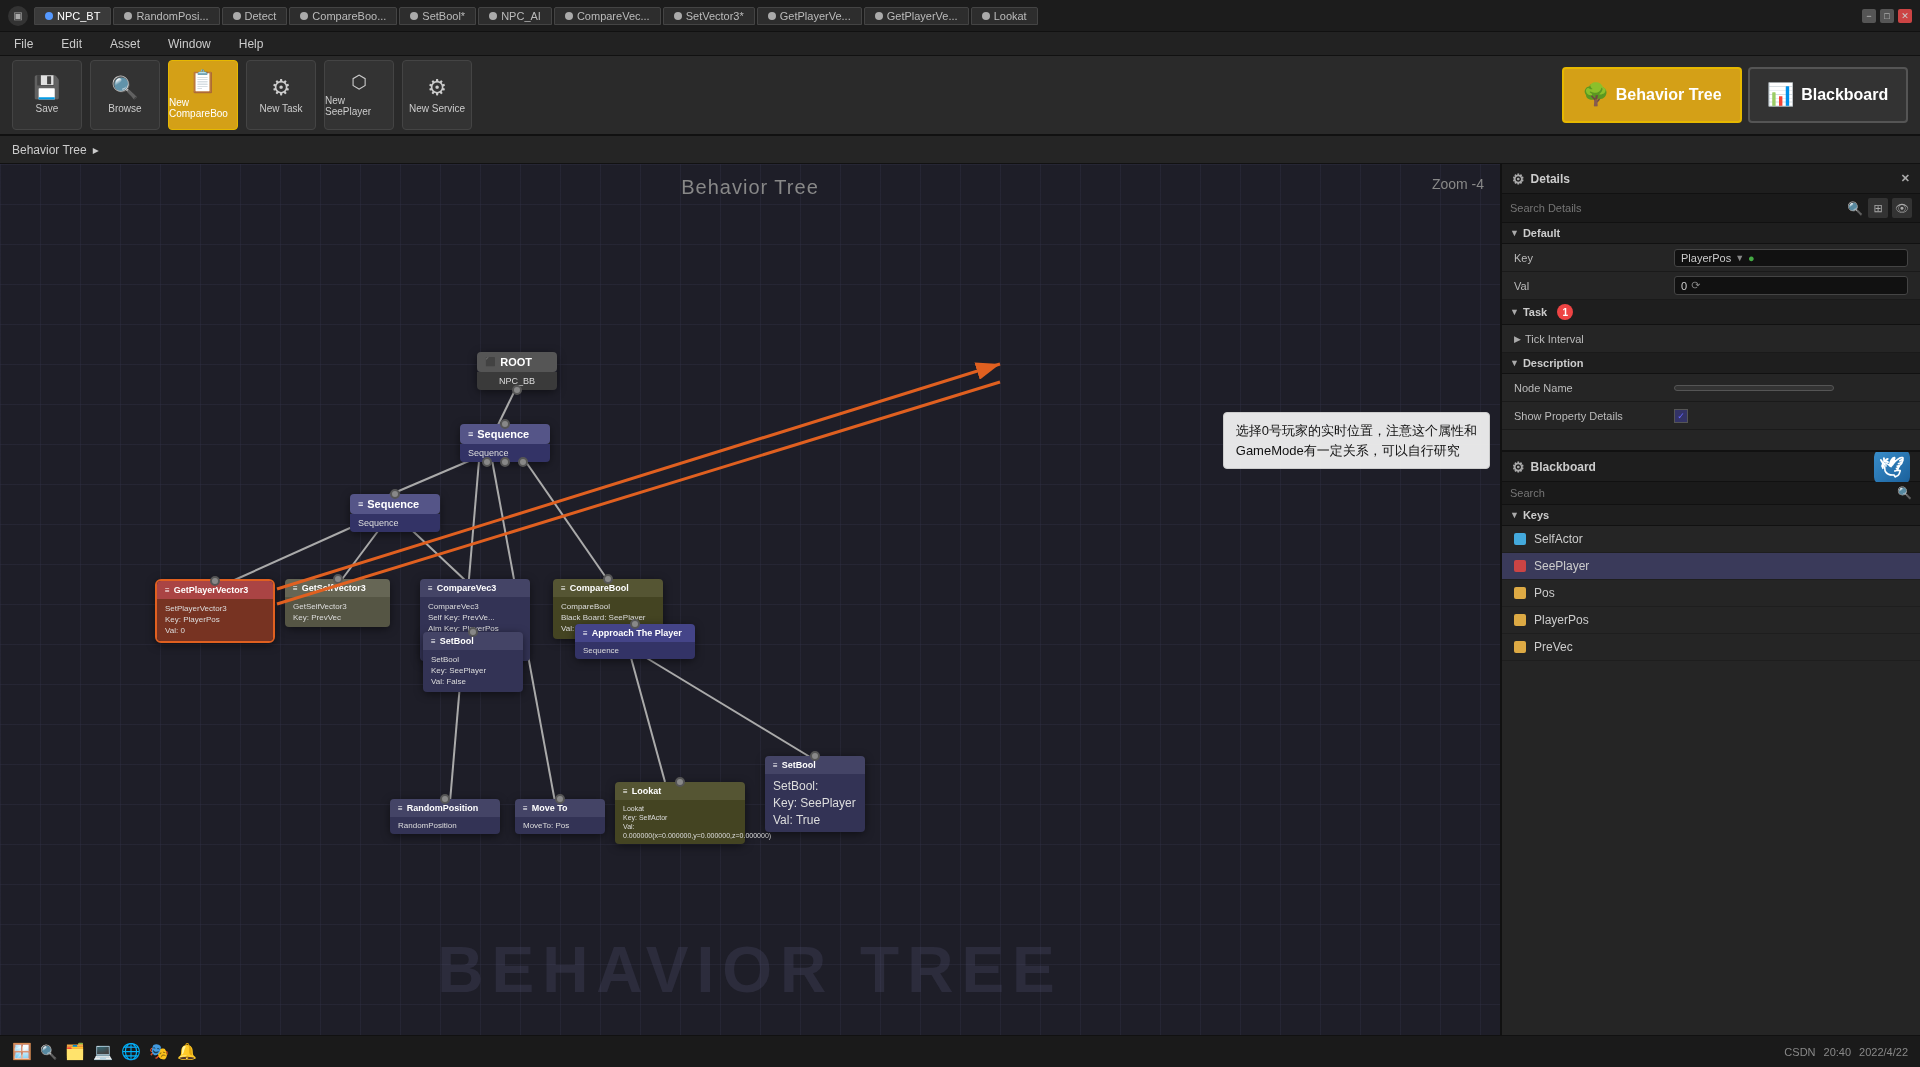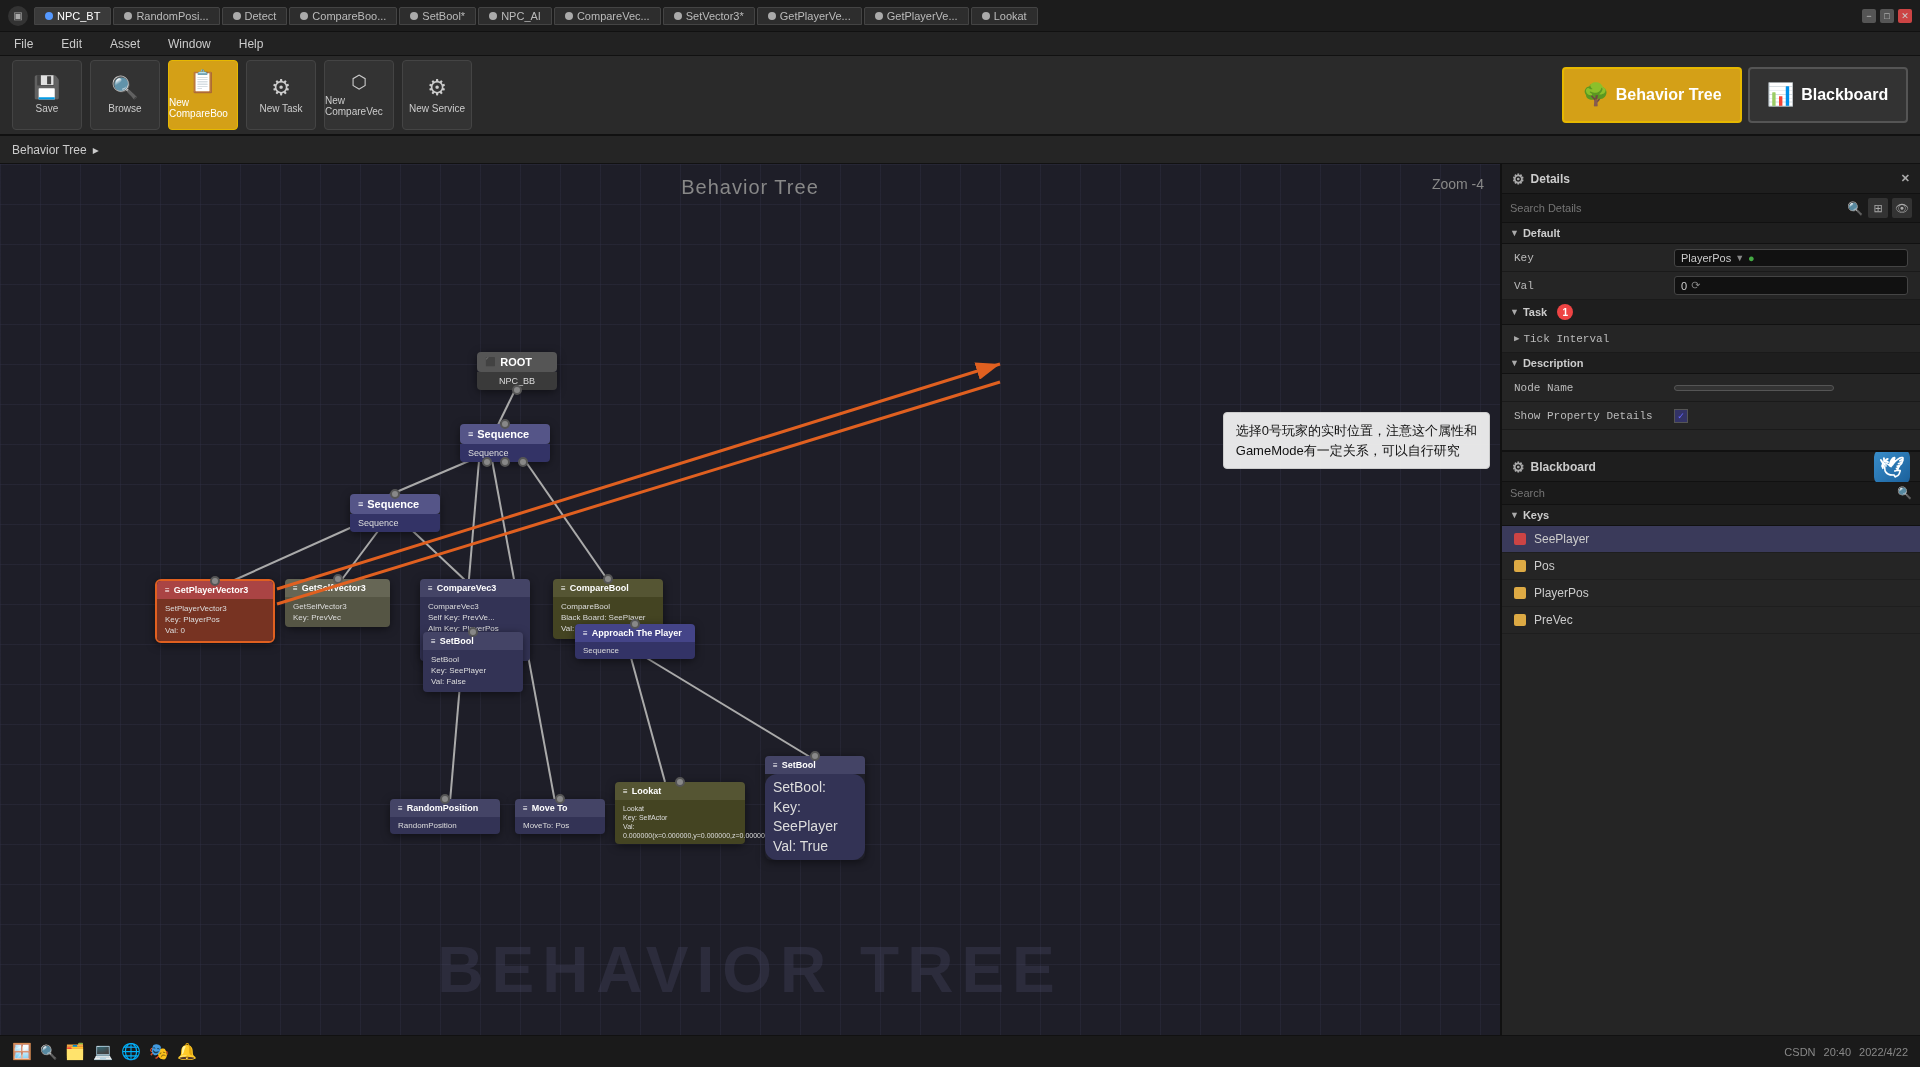--- a/index.html
+++ b/index.html
@@ -249,21 +249,21 @@
     }
     .section-arrow { font-size: 9px; color: #aaa; }
 
     .prop-row {
       display: flex;
       align-items: center;
       padding: 4px 12px;
       border-bottom: 1px solid #1a1a1a;
       min-height: 28px;
     }
-    .prop-label { flex: 0 0 160px; color: #bbb; font-size: 11px; font-family: Liberation Mono, monospace; }
+    .prop-label { flex: 0 0 160px; color: #bbb; font-size: 11px; }
     .prop-value { flex: 1; }
 
     .dropdown-field {
       display: flex;
       align-items: center;
       background: #111;
       border: 1px solid #444;
       border-radius: 3px;
       padding: 2px 6px;
       font-size: 11px;
@@ -482,21 +482,21 @@
   <div class="tool-btn active">
     <span class="tool-icon">📋</span>
     <span>New CompareBoo</span>
   </div>
   <div class="tool-btn">
     <span class="tool-icon">⚙</span>
     <span>New Task</span>
   </div>
   <div class="tool-btn">
     <span class="tool-icon tool-icon-sm">⬡</span>
-    <span>New CompareVec</span>
+    <span>New SeePlayer</span>
   </div>
   <div class="tool-btn">
     <span class="tool-icon">⚙</span>
     <span>New Service</span>
   </div>
   <div class="right-toolbar-btns">
     <div class="rt-btn behavior-tree">
       <span style="font-size:22px;">🌳</span>
       <span>Behavior Tree</span>
     </div>
@@ -669,21 +669,21 @@
         Lookat<br>Key: SelfActor<br>Val: 0.000000(x=0.000000,y=0.000000,z=0.000000)
       </div>
       <div class="connector-dot" style="top:-5px;left:50%;transform:translateX(-50%);"></div>
     </div>
 
     <div class="bt-node" style="left:765px;top:592px;width:100px;">
       <div class="node-header" style="background:#446;border-radius:4px 4px 0 0;">
         <span style="font-size:8px">≡</span>
         <span style="font-size:9px">SetBool</span>
       </div>
-      <div class="node-body" style="background:#335;font-size:14px;line-height:1.4;border-radius:12px;">
+      <div class="node-body" style="background:#335;font-size:12px;line-height:1.4;">
         SetBool:<br>Key: SeePlayer<br>Val: True
       </div>
       <div class="connector-dot" style="top:-5px;left:50%;transform:translateX(-50%);"></div>
     </div>
 
     <svg id="annotation-arrows" style="position:absolute;top:0;left:0;width:100%;height:100%;pointer-events:none;">
 
       <line x1="277" y1="425" x2="1000" y2="200" stroke="#e06020" stroke-width="3" marker-end="url(#arrowhead)"></line>
       <line x1="277" y1="440" x2="1000" y2="218" stroke="#e06020" stroke-width="3"></line>
       <defs>
@@ -789,20 +789,24 @@
         <span style="color:#888;">🔍</span>
       </div>
 
       <div class="section-header">
         <span class="section-arrow">▼</span>
         <span>Keys</span>
       </div>
 
       <div class="keys-section">
 
+      <div class="key-item">
+            <div class="key-dot" style="background: rgb(68, 170, 221);"></div>
+            <span class="key-label">SelfActor</span>
+          </div>
           <div class="key-item active">
             <div class="key-dot" style="background: rgb(204, 68, 68);"></div>
             <span class="key-label">SeePlayer</span>
           </div>
           <div class="key-item">
             <div class="key-dot" style="background: rgb(221, 170, 68);"></div>
             <span class="key-label">Pos</span>
           </div>
           <div class="key-item">
             <div class="key-dot" style="background: rgb(221, 170, 68);"></div>

